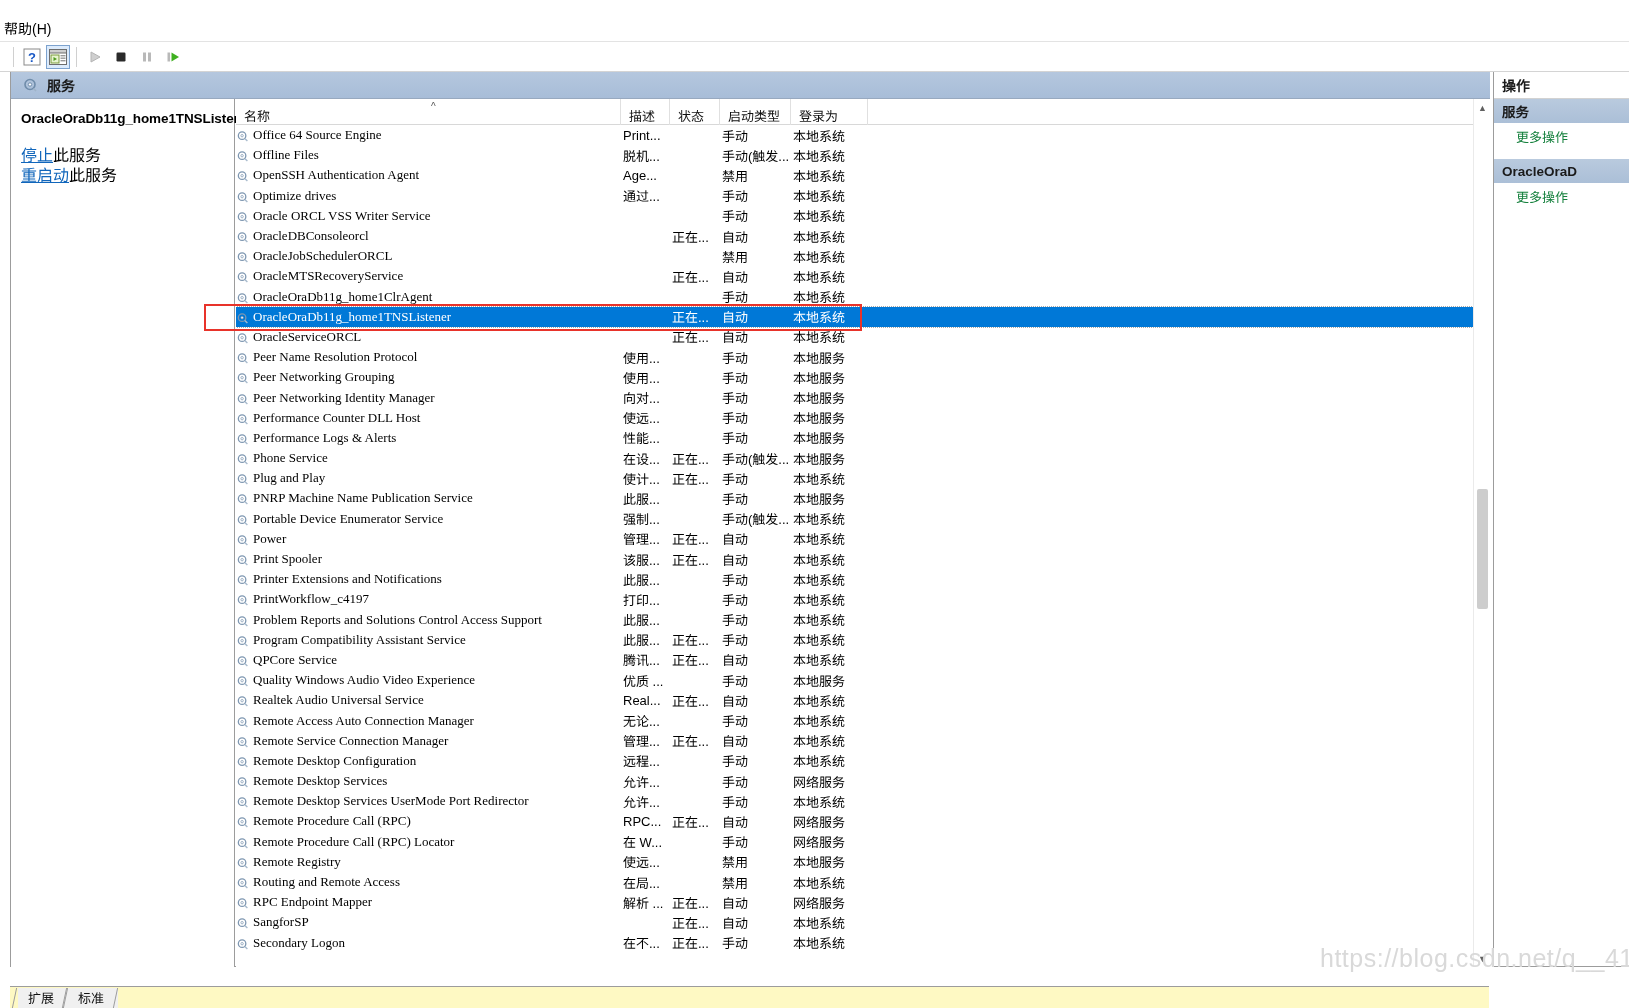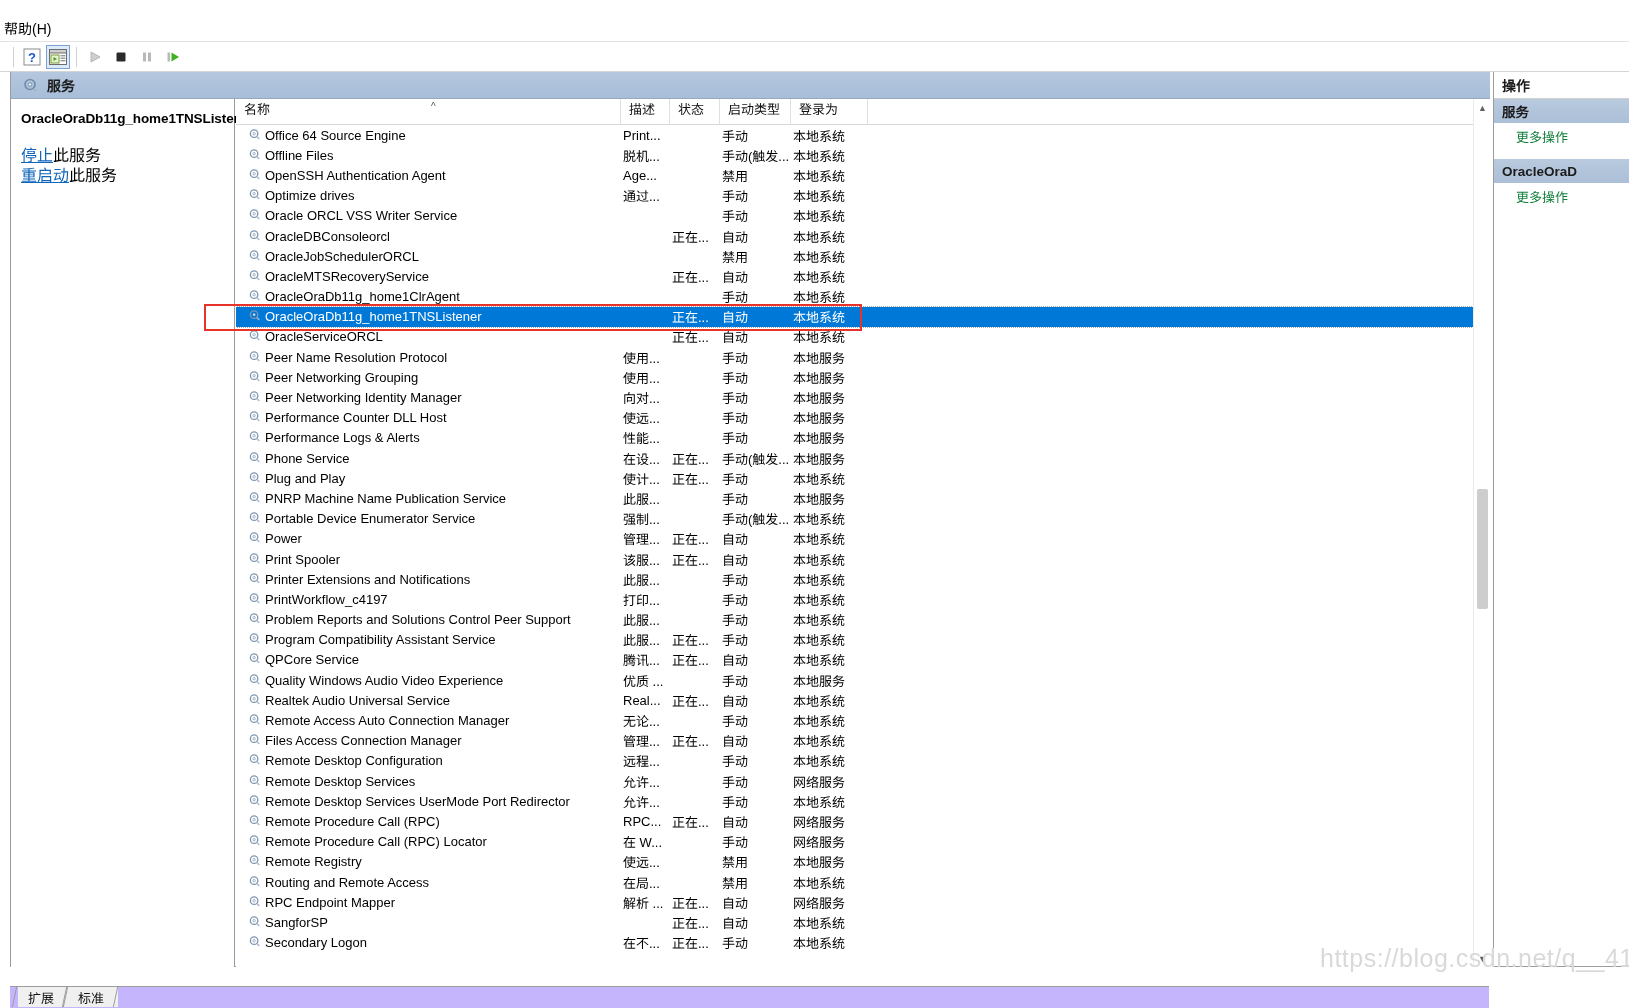--- a/index.html
+++ b/index.html
@@ -147,21 +147,21 @@
     width: 1237px; height: 26px;
     background: #ffffff;
     border-bottom: 1px solid #d8d8d8;
     display: flex;
     align-items: center;
     font-size: 13px;
     color: #111;
   }
   .col-head .ch {
     height: 26px;
-    display: flex; align-items: flex-start;
+    display: flex; align-items: flex-end;
     padding-left: 8px;
     border-right: 1px solid #e0e0e0;
     position: relative;
     cursor: pointer;
     white-space: nowrap;
   }
   .ch.c-name   { width: 385px; }
   .ch.c-desc   { width: 49px;  }
   .ch.c-status { width: 50px;  }
   .ch.c-start  { width: 71px;  }
@@ -183,21 +183,21 @@
   .srow {
     height: 20.2px;
     display: flex;
     align-items: center;
     font-size: 13px;
     color: #000;
     white-space: nowrap;
   }
   .srow.sel { background: #0078d7; color: #ffffff; outline: 1px dotted #a9a9a9; }
   .cell { overflow: hidden; white-space: nowrap; }
-  .cell.c-name   { width: 385px; padding-left: 12px; display: flex; align-items: flex-start; }
+  .cell.c-name   { width: 385px; padding-left: 0; display: flex; align-items: flex-end; font-family: Liberation Serif, serif; }
   .cell.c-desc   { width: 49px;  padding-left: 2px; }
   .cell.c-status { width: 50px;  padding-left: 2px; }
   .cell.c-start  { width: 71px;  padding-left: 2px; }
   .cell.c-logon  { width: 77px;  padding-left: 2px; }
 
   .gear {
     width: 13px; height: 13px;
     margin-right: 4px;
     flex: 0 0 auto;
     display: inline-block;
@@ -270,23 +270,23 @@
     cursor: pointer;
   }
   .act-gap { height: 10px; }
 
   
   .bottom-tabs {
     position: absolute;
     left: 10px; bottom: 0;
     width: 1479px; height: 22px;
     border-top: 1px solid #9c9c9c;
-    background: #c4b5fd;
+    background: #fef9c3;
     display: flex;
-    align-items: flex-start;
+    align-items: center;
     padding-left: 8px;
   }
   .btab {
     position: relative;
     height: 20px;
     padding: 0 14px 0 10px;
     font-size: 13px;
     color: #111;
     display: flex; align-items: center;
     background: #f0f0f0;
@@ -779,21 +779,21 @@
             <div class="cell c-start">手动</div>
             <div class="cell c-logon">本地系统</div>
           </div>
           <div class="srow">
             <div class="cell c-name">
               <span class="gear"><svg width="13" height="13" viewBox="0 0 16 16" aria-hidden="true">
                   <circle cx="7.5" cy="7" r="4.6" fill="none" stroke="#7e97b1" stroke-width="1.6"></circle>
                   <circle cx="7.5" cy="7" r="1.5" fill="#ffffff" stroke="#7e97b1" stroke-width="0.9"></circle>
                   <path d="M10.8 10.4 L14 13.6" stroke="#a8bacd" stroke-width="1.7" fill="none"></path>
                 </svg></span>
-              <span>Problem Reports and Solutions Control Peer Support</span>
+              <span>Problem Reports and Solutions Control Access Support</span>
             </div>
             <div class="cell c-desc">此服...</div>
             <div class="cell c-status"></div>
             <div class="cell c-start">手动</div>
             <div class="cell c-logon">本地系统</div>
           </div>
           <div class="srow">
             <div class="cell c-name">
               <span class="gear"><svg width="13" height="13" viewBox="0 0 16 16" aria-hidden="true">
                   <circle cx="7.5" cy="7" r="4.6" fill="none" stroke="#7e97b1" stroke-width="1.6"></circle>
@@ -863,21 +863,21 @@
             <div class="cell c-start">手动</div>
             <div class="cell c-logon">本地系统</div>
           </div>
           <div class="srow">
             <div class="cell c-name">
               <span class="gear"><svg width="13" height="13" viewBox="0 0 16 16" aria-hidden="true">
                   <circle cx="7.5" cy="7" r="4.6" fill="none" stroke="#7e97b1" stroke-width="1.6"></circle>
                   <circle cx="7.5" cy="7" r="1.5" fill="#ffffff" stroke="#7e97b1" stroke-width="0.9"></circle>
                   <path d="M10.8 10.4 L14 13.6" stroke="#a8bacd" stroke-width="1.7" fill="none"></path>
                 </svg></span>
-              <span>Files Access Connection Manager</span>
+              <span>Remote Service Connection Manager</span>
             </div>
             <div class="cell c-desc">管理...</div>
             <div class="cell c-status">正在...</div>
             <div class="cell c-start">自动</div>
             <div class="cell c-logon">本地系统</div>
           </div>
           <div class="srow">
             <div class="cell c-name">
               <span class="gear"><svg width="13" height="13" viewBox="0 0 16 16" aria-hidden="true">
                   <circle cx="7.5" cy="7" r="4.6" fill="none" stroke="#7e97b1" stroke-width="1.6"></circle>

